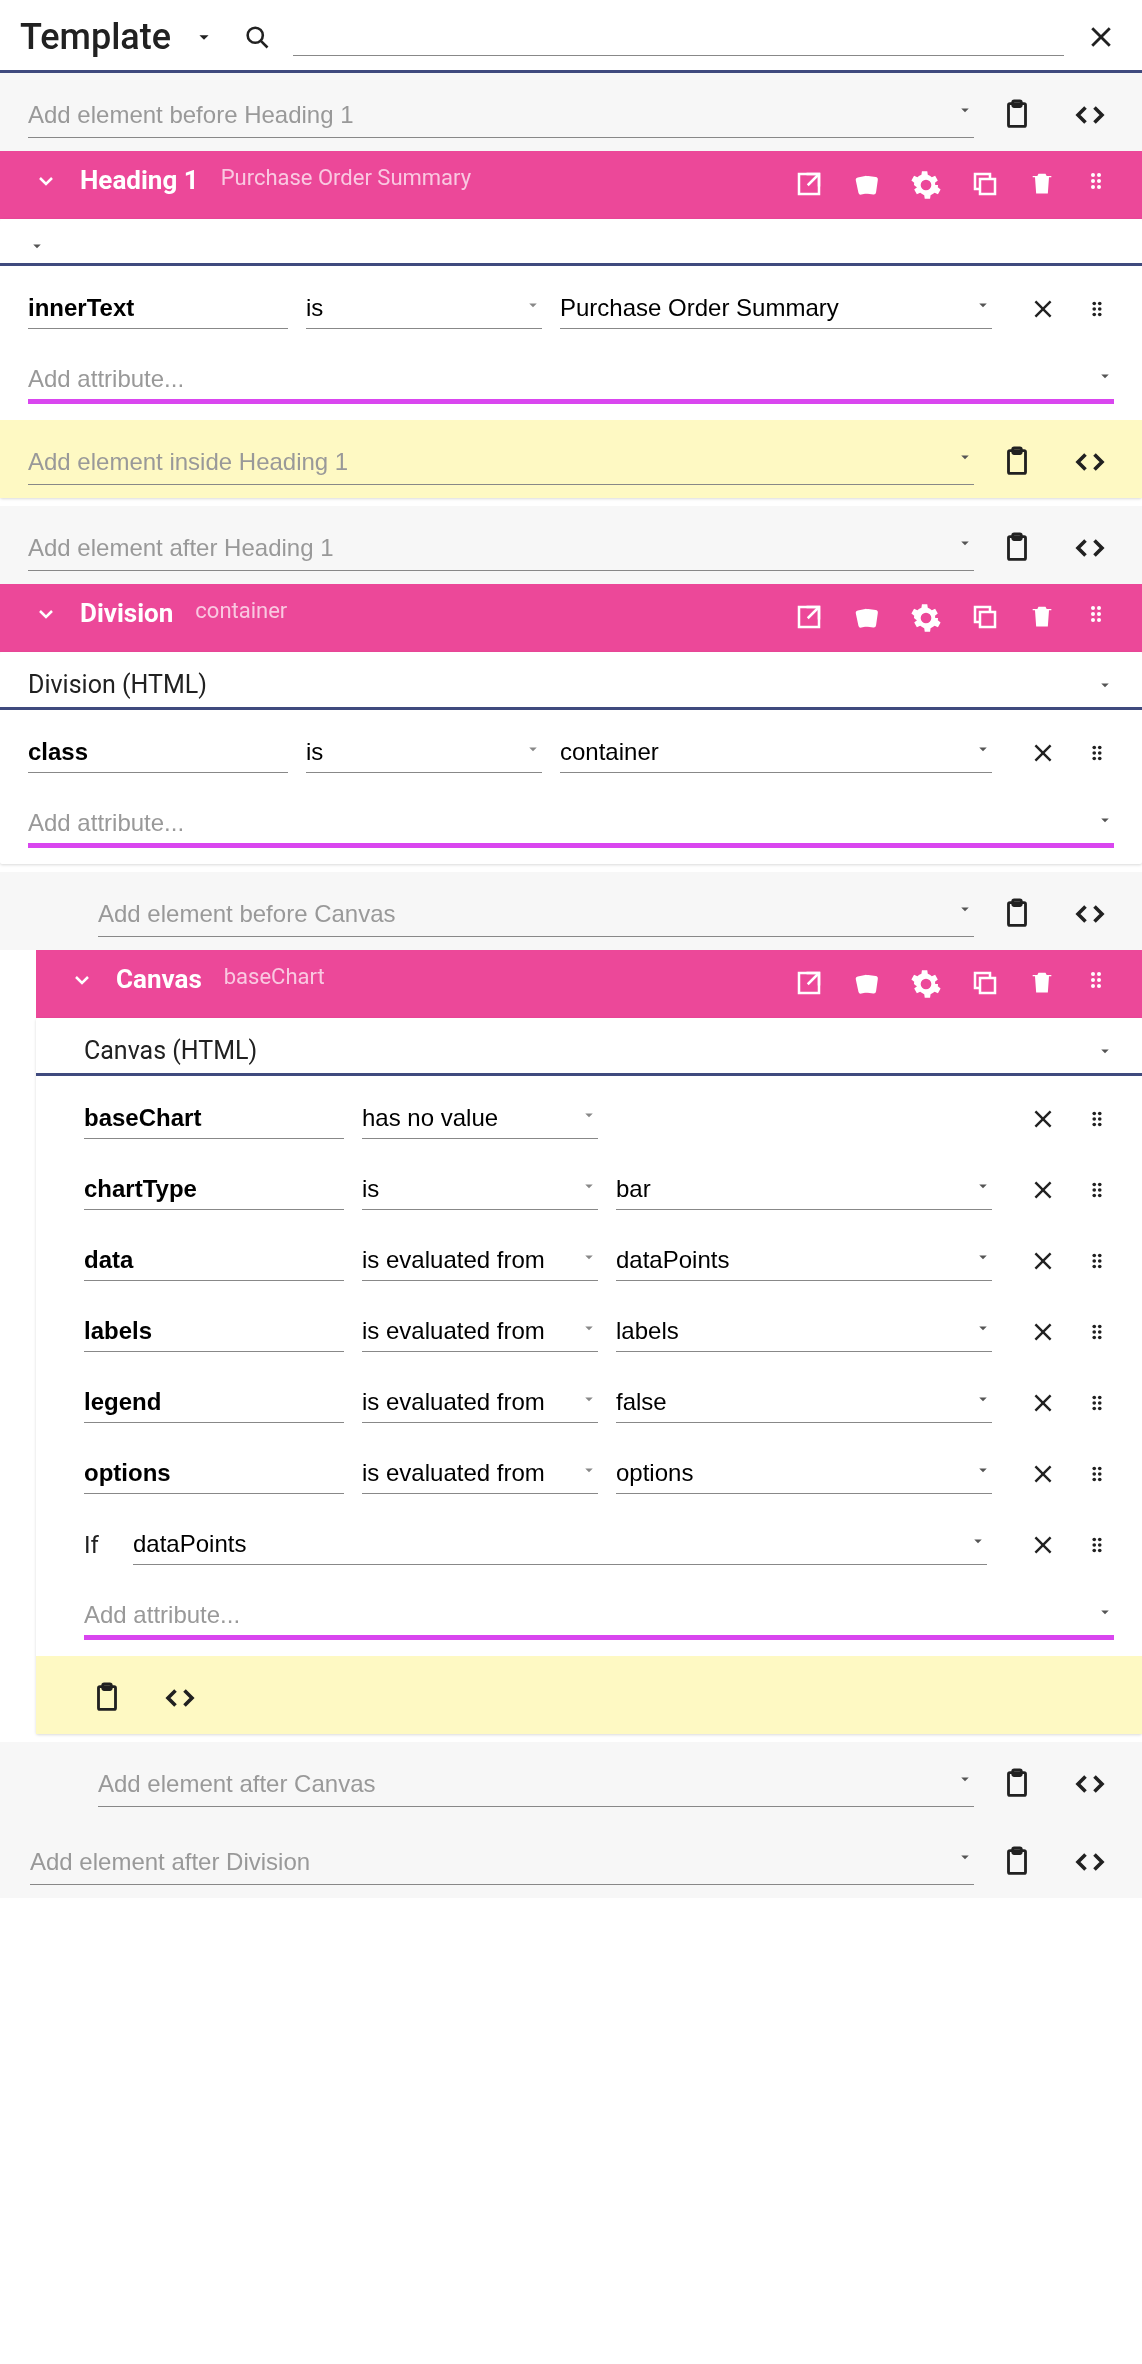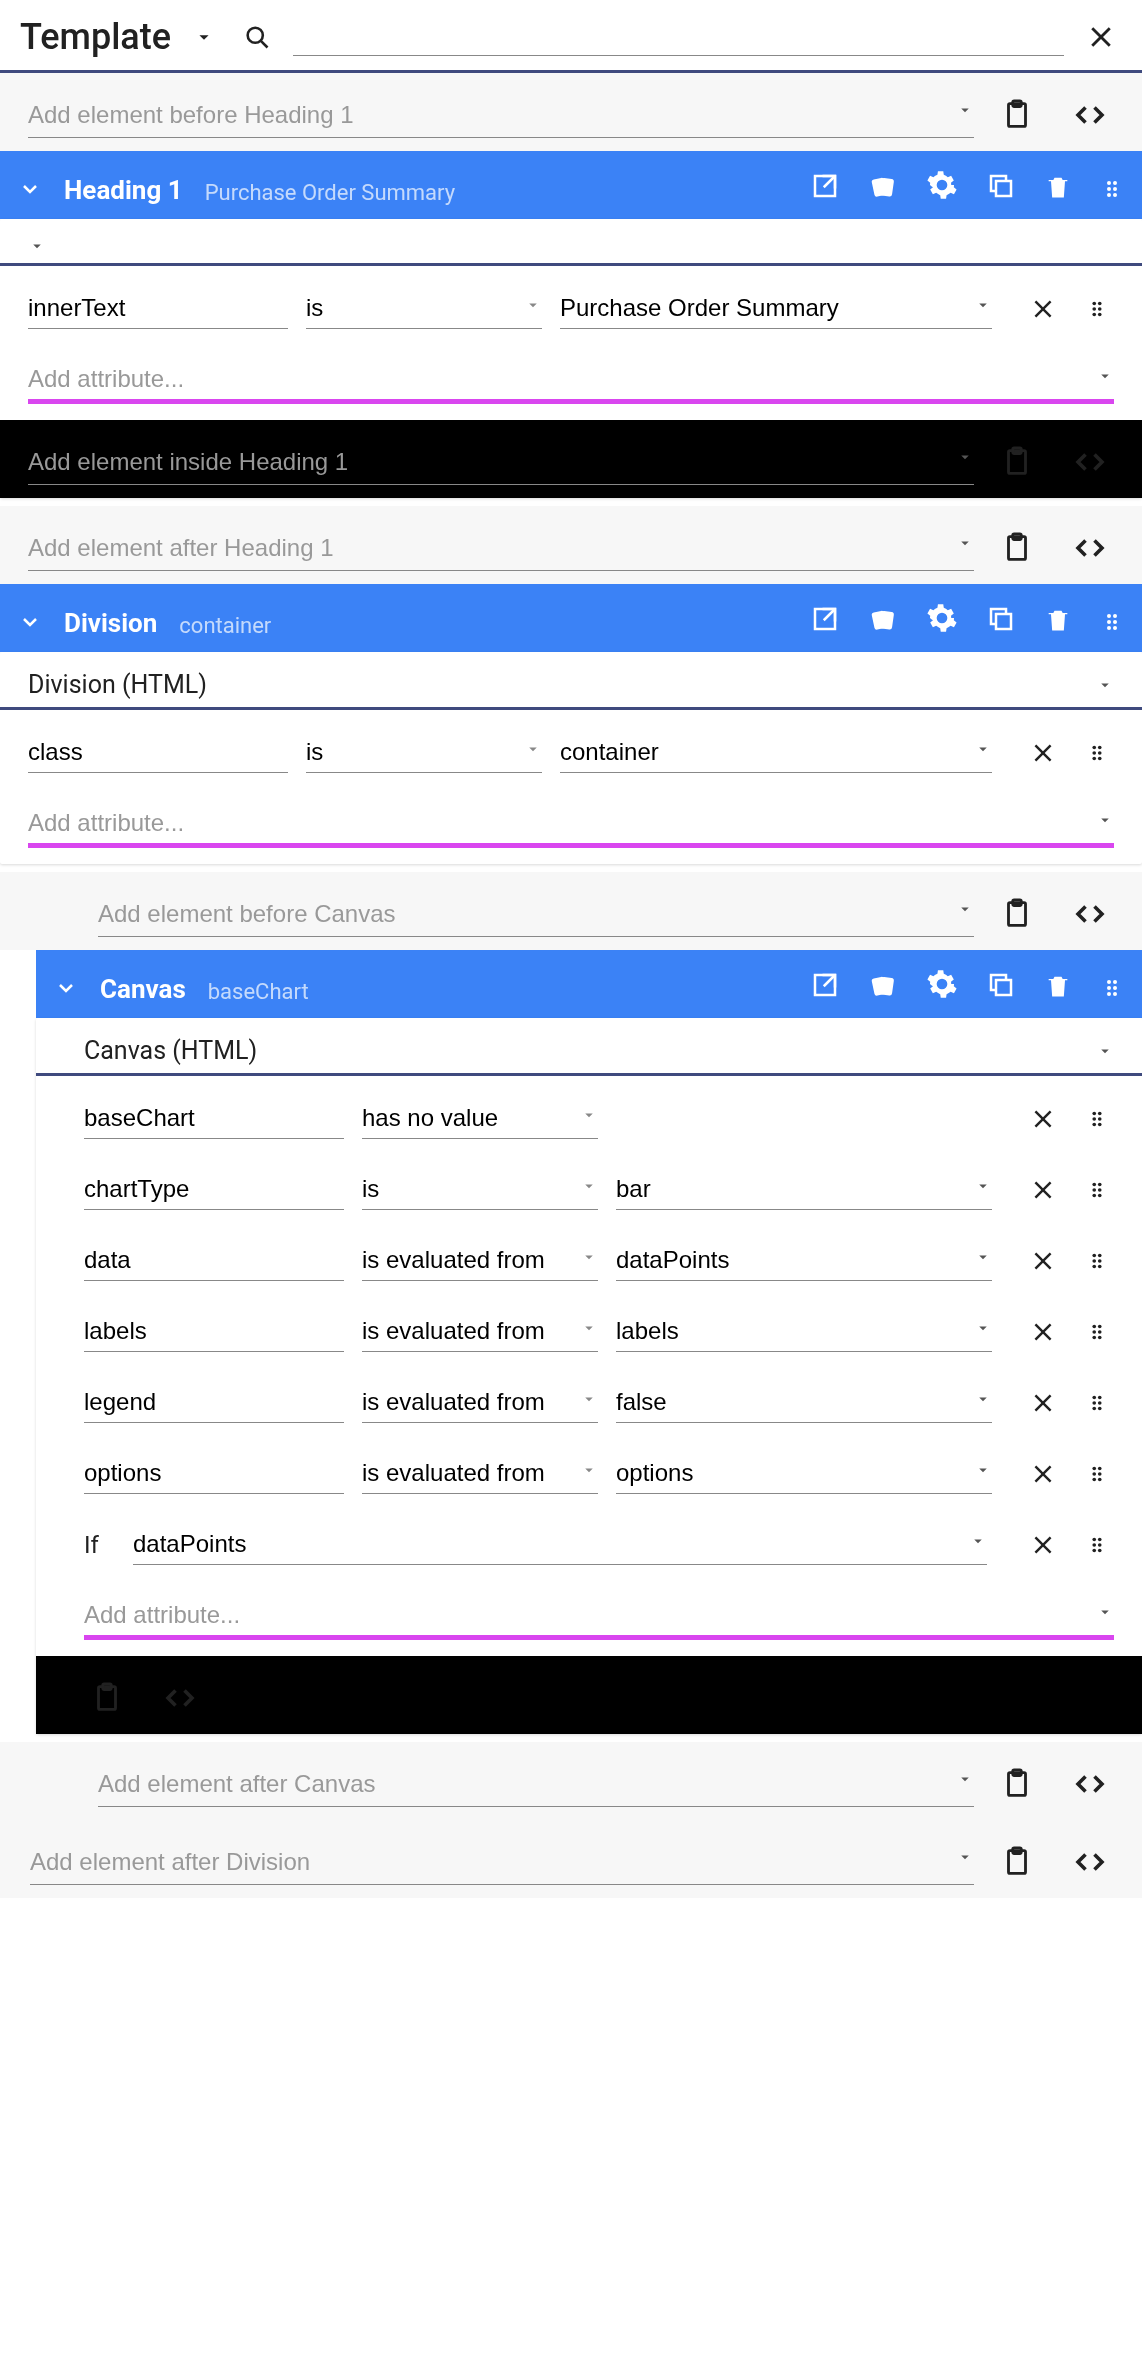--- a/index.html
+++ b/index.html
@@ -3,41 +3,41 @@
 <meta charset="utf-8">
 <style>
 * { box-sizing: border-box; margin: 0; padding: 0; }
 body { font-family: Roboto, -apple-system, BlinkMacSystemFont, "Segoe UI", sans-serif; background: #fff; color: #212121; font-size: 24px; width: 1142px; }
 .top-bar { display: flex; align-items: center; padding: 16px 20px 12px; border-bottom: 3px solid #3f4a7e; gap: 16px; }
 .top-title { font-size: 36px; font-weight: 500; }
 .top-search { flex: 1; border-bottom: 1px solid #888; height: 38px; }
 .icon-btn { background: none; border: none; cursor: pointer; padding: 6px; display: inline-flex; align-items: center; justify-content: center; color: #212121; }
 .dark-bar .icon-btn { color: #fff; }
 .add-row { display: flex; align-items: center; padding: 18px 28px 12px; gap: 20px; background: #f7f7f7; }
-.add-row.white { background: #000000; }
+.add-row.white { background: #fef9c3; }
 .add-row.nested { padding-left: 98px; }
 .add-row.nested2 { padding-left: 30px; }
 .add-input { flex: 1; border: none; border-bottom: 1px solid #888; background: transparent; font-size: 24px; padding: 8px 0; color: #888; position: relative; }
 .add-input-wrap { flex:1; position:relative; }
 .add-input-wrap .add-input { width:100%; }
 .add-input-arrow { position:absolute; right:0; top:8px; }
 .add-icons { display: flex; gap: 26px; align-items: center; }
-.dark-bar { background: #3b82f6; color: #fff; display: flex; align-items: flex-end; padding: 14px 12px; gap: 16px; }
+.dark-bar { background: #ec4899; color: #fff; display: flex; align-items: flex-start; padding: 14px 28px; gap: 16px; }
 .dark-bar.nested { margin-left: 36px; }
 .dark-title { font-weight: 700; font-size: 26px; }
 .dark-sub { font-size: 22px; color: rgba(255,255,255,0.7); margin-left: 6px; }
 .dark-spacer { flex:1; }
 .dark-bar .icon-btn { padding: 4px 6px; }
 .card { background: #fff; box-shadow: 0 1px 3px rgba(0,0,0,0.15); border-radius: 2px; margin-bottom: 8px; }
 .card.nested { margin-left: 36px; }
 .section-head { display: flex; align-items: center; padding: 18px 28px 8px; border-bottom: 3px solid #3f4a7e; }
 .section-head .hlabel { flex:1; font-size: 25px; }
 .card.nested .section-head, .card.nested .attr-row, .card.nested .add-attr-row, .card.nested .add-row { padding-left: 48px; }
 .attr-row { display: flex; align-items: center; padding: 22px 28px 8px; gap: 18px; }
-.attr-name { width: 260px; border:none; border-bottom:1px solid #888; font-size:24px; padding: 6px 0; }
+.attr-name { width: 260px; border:none; border-bottom:1px solid #888; font-size:24px; padding: 6px 0; font-weight: bold; }
 .attr-op { width: 236px; border:none; border-bottom:1px solid #888; font-size:24px; padding: 6px 0; position:relative; }
 .attr-op-wrap { width: 236px; position:relative; border-bottom:1px solid #888; }
 .attr-op-wrap .attr-op { width:100%; border:none; }
 .attr-op-arrow { position:absolute; right:0; top:8px; }
 .attr-val-wrap { flex:1; position:relative; border-bottom:1px solid #888; }
 .attr-val { width:100%; border:none; font-size:24px; padding:6px 0; }
 .attr-val-arrow { position:absolute; right:0; top:8px; }
 .row-icons { display:flex; gap:18px; align-items:center; margin-left:14px; }
 .add-attr-row { display:flex; padding: 22px 28px 16px; }
 .add-attr-wrap { flex:1; position:relative; border-bottom:5px solid #d946ef; }

